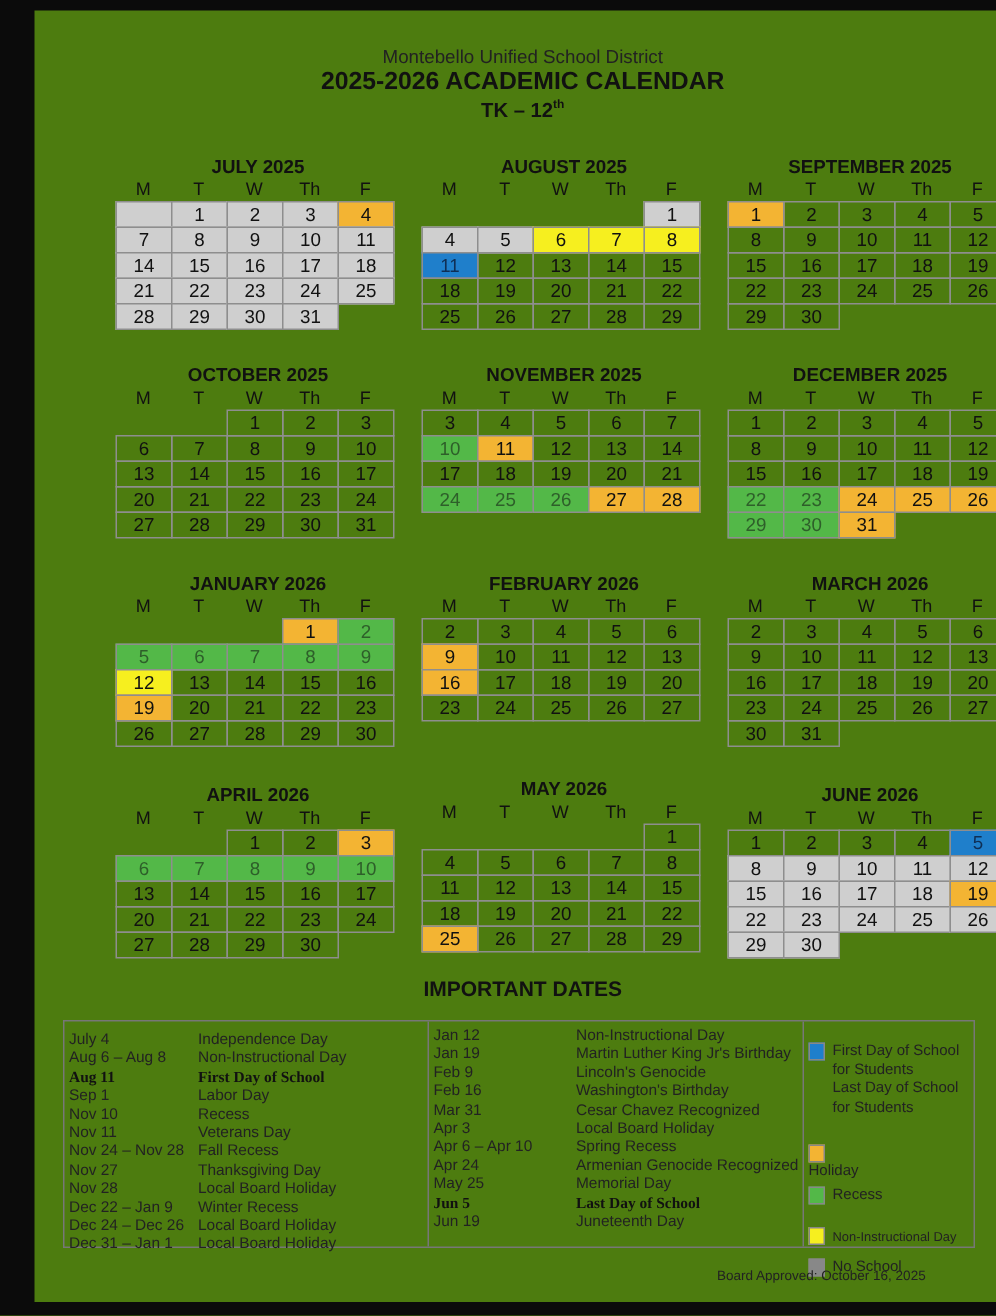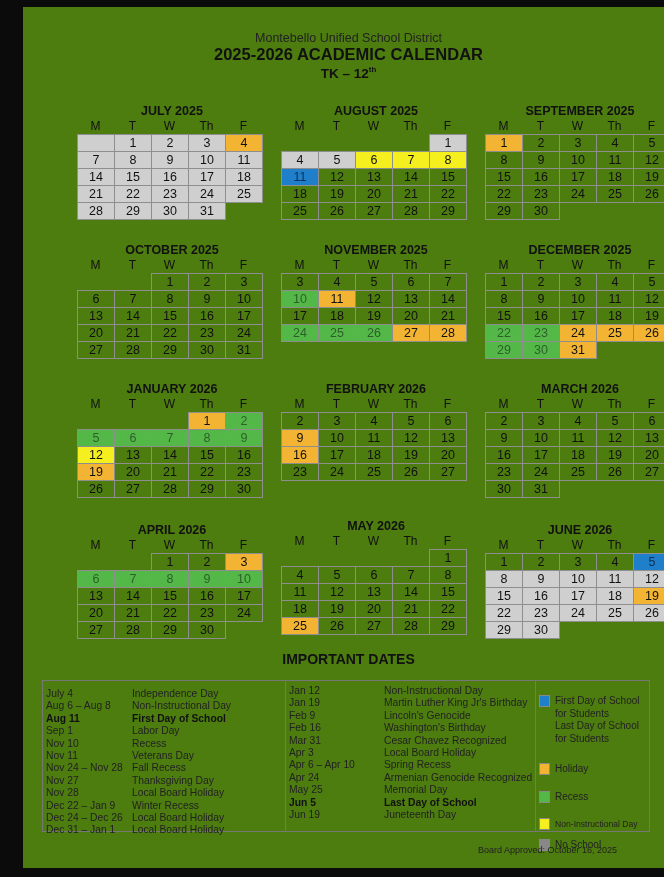--- a/index.html
+++ b/index.html
@@ -49,21 +49,21 @@
     font-weight: bold; font-size: 14px; color: #111;
   }
   .imp-box {
     position: absolute; left: 19px; top: 673px; width: 608px; height: 152px;
     border: 1px solid #777; box-sizing: border-box; padding-left: 44px;
   }
   .imp-col1 { position: absolute; left: 0; top: 0; width: 242px; height: 100%; border-right: 1px solid #777; }
   .imp-col2 { position: absolute; left: 242px; top: 0; width: 250px; height: 100%; border-right: 1px solid #777; }
   .imp-col3 { position: absolute; left: 492px; top: 0; width: 115px; height: 100%; }
   .row { display: flex; font-size: 10.3px; line-height: 12.4px; color: #222; }
-  .row.bold { font-weight: bold; color: #111; }
+  .row.bold { font-weight: bold; color: #111; font-family: Liberation Serif, serif; }
   .imp-col1 .rows { position: absolute; left: 3px; top: 7px; }
   .imp-col1 .row .dt { width: 86px; }
   .imp-col2 .rows { position: absolute; left: 4px; top: 4px; }
   .imp-col2 .row .dt { width: 95px; }
   .legend-item { position: absolute; left: 4px; display: flex; font-size: 10px; line-height: 12.5px; color: #222; }
   .swatch { width: 11px; height: 12px; margin-right: 5px; flex: none; border: 1px solid #888; box-sizing: border-box; }
   .approved {
     position: absolute; top: 838px; left: 455px; font-size: 9px; color: #222;
   }
 </style>
@@ -602,21 +602,21 @@
         </div>
       </div>
     <div class="imp-col3" id="legend">
         <div class="legend-item" style="top: 14px;">
           <span class="swatch" style="background: rgb(31, 127, 203);"></span>
           <span style="width: 92px;">
             <div>First Day of School for Students</div>
             <div>Last Day of School for Students</div>
           </span>
         </div>
-        <div class="legend-item" style="top: 82px;">
+        <div class="legend-item" style="top: 82px; flex-direction: column;">
           <span class="swatch" style="background: rgb(243, 180, 51);"></span>
           <span>Holiday</span>
         </div>
         <div class="legend-item" style="top: 110px;">
           <span class="swatch" style="background: rgb(83, 184, 72);"></span>
           <span>Recess</span>
         </div>
         <div class="legend-item" style="top: 137px;">
           <span class="swatch" style="background: rgb(246, 239, 31);"></span>
           <span style="font-size: 8.6px;">Non-Instructional Day</span>

